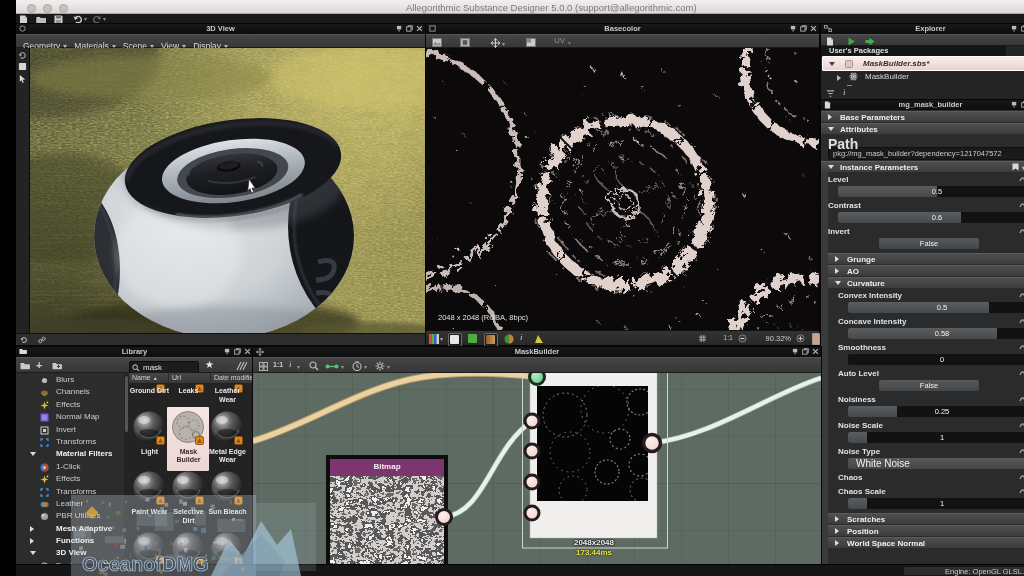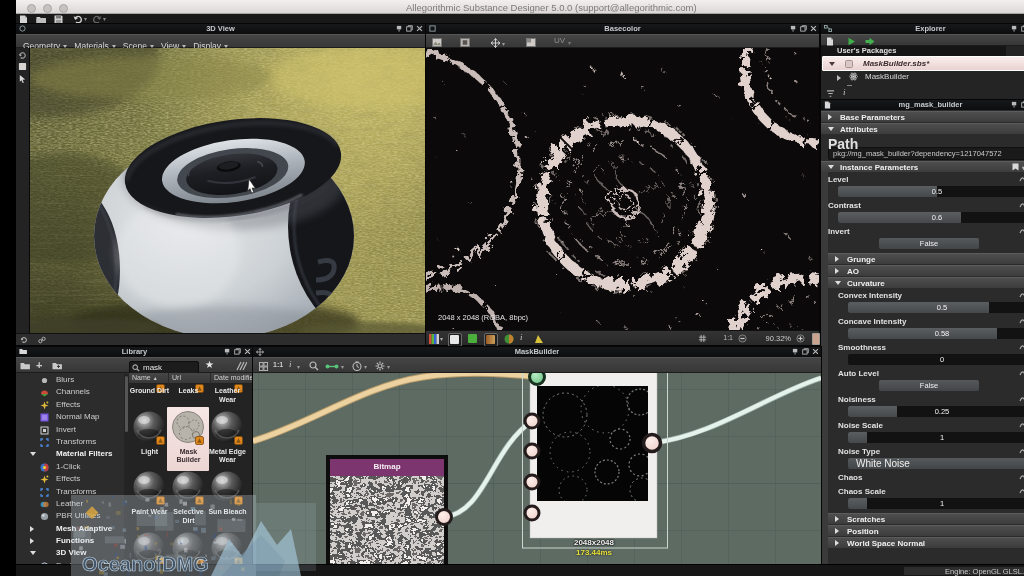--- a/index.html
+++ b/index.html
@@ -35,21 +35,21 @@
   #v2d-canvas{left:0;top:24px;width:393px;height:282px;background:#0b0909;overflow:hidden;}
   #v2d-info{position:absolute;left:12px;bottom:8px;color:#e4e4e4;font-size:7.5px;}
   #v2d-bottom{left:0;top:306px;width:393px;height:15px;background:linear-gradient(#333,#282828);border-top:1px solid #101010;box-sizing:border-box;}
   .chip{position:absolute;top:3px;width:9px;height:9px;border-radius:1px;}
   .chipbox{position:absolute;top:1.5px;width:12px;height:12px;border:1px solid #6a6a6a;border-radius:2px;background:#1f1f1f;}
   #v2d-zoom{position:absolute;right:28px;top:3px;color:#cccccc;font-size:7.5px;}
   #v2d-scale{position:absolute;right:86px;top:3px;color:#bbb;font-size:7px;}
   
   #explorer{left:805px;top:24px;width:219px;height:76px;background:#242424;}
   #expl-toolbar{top:10px;height:12px;}
-  #expl-pkgs{position:absolute;left:0;top:22px;width:185px;height:10px;background:#151515;color:#e0e0e0;font-weight:bold;font-size:7.5px;line-height:10px;padding-left:16px;box-sizing:border-box;}
+  #expl-pkgs{position:absolute;left:0;top:22px;width:185px;height:10px;background:#151515;color:#e0e0e0;font-weight:bold;font-size:7.5px;line-height:10px;padding-left:8px;box-sizing:border-box;}
   #expl-sel{position:absolute;left:1px;top:32px;width:215px;height:13px;background:linear-gradient(#faeeec,#e8d2d0);border:1px solid #fff;border-radius:1px;color:#3c2b2e;font-size:8px;font-weight:bold;font-style:italic;line-height:13px;}
   #expl-sel .arr{position:absolute;left:6px;top:5px;width:0;height:0;border-left:3.5px solid transparent;border-right:3.5px solid transparent;border-top:4px solid #4a3a3c;}
   #expl-sel .txt{position:absolute;left:40px;}
   #expl-child{position:absolute;left:0;top:46px;width:219px;height:13px;color:#d8d8d8;font-size:8px;line-height:13px;}
   #expl-child .arr{position:absolute;left:16px;top:5px;width:0;height:0;border-top:3.5px solid transparent;border-bottom:3.5px solid transparent;border-left:4px solid #bbb;}
   #expl-child .txt{position:absolute;left:44px;}
   #expl-dash{position:absolute;left:26px;top:61px;width:5px;height:1px;background:#888;}
   #expl-mini{position:absolute;left:0;top:64px;width:219px;height:12px;}
   #expl-scroll{position:absolute;right:2px;top:34px;width:4px;height:26px;background:#4e4e4e;border-radius:2px;}
   

